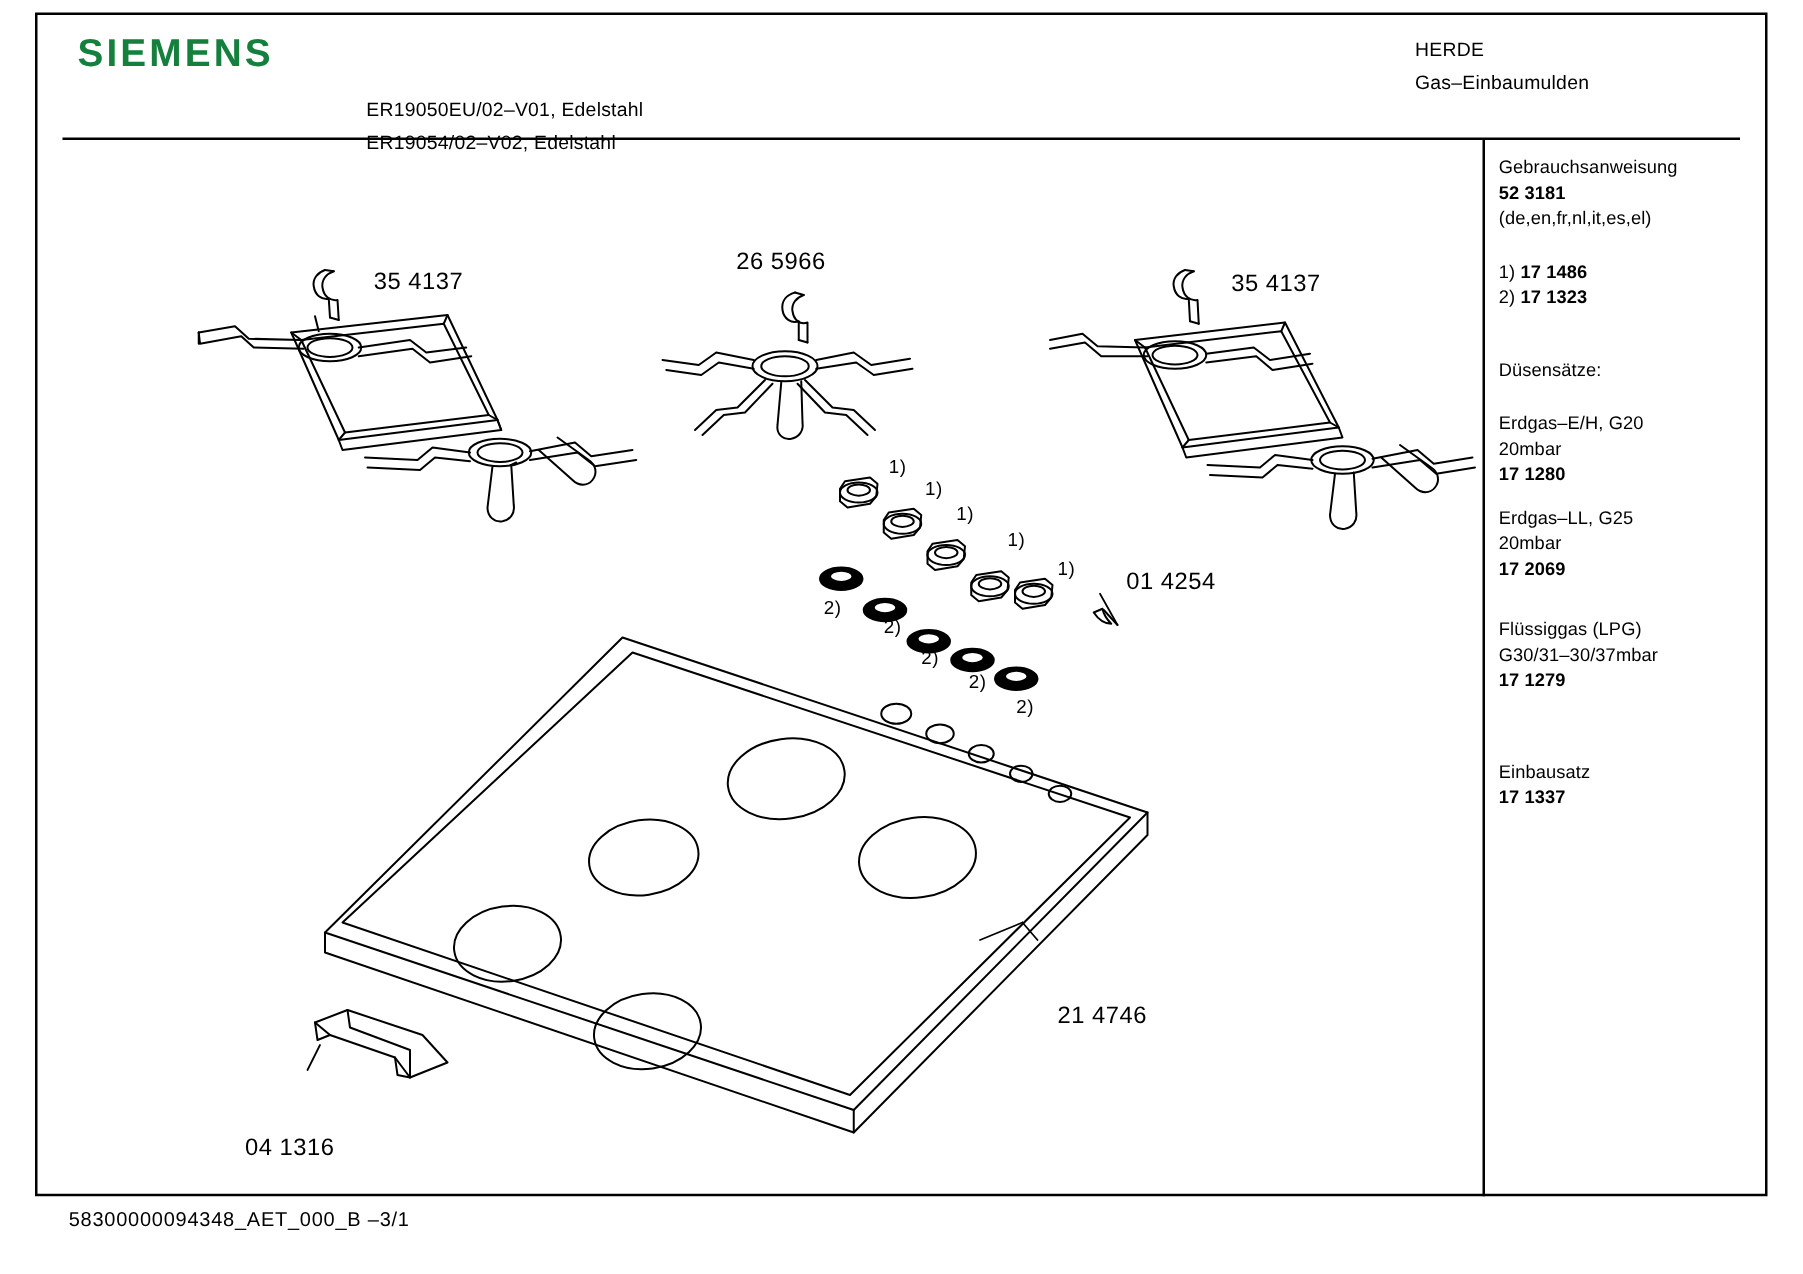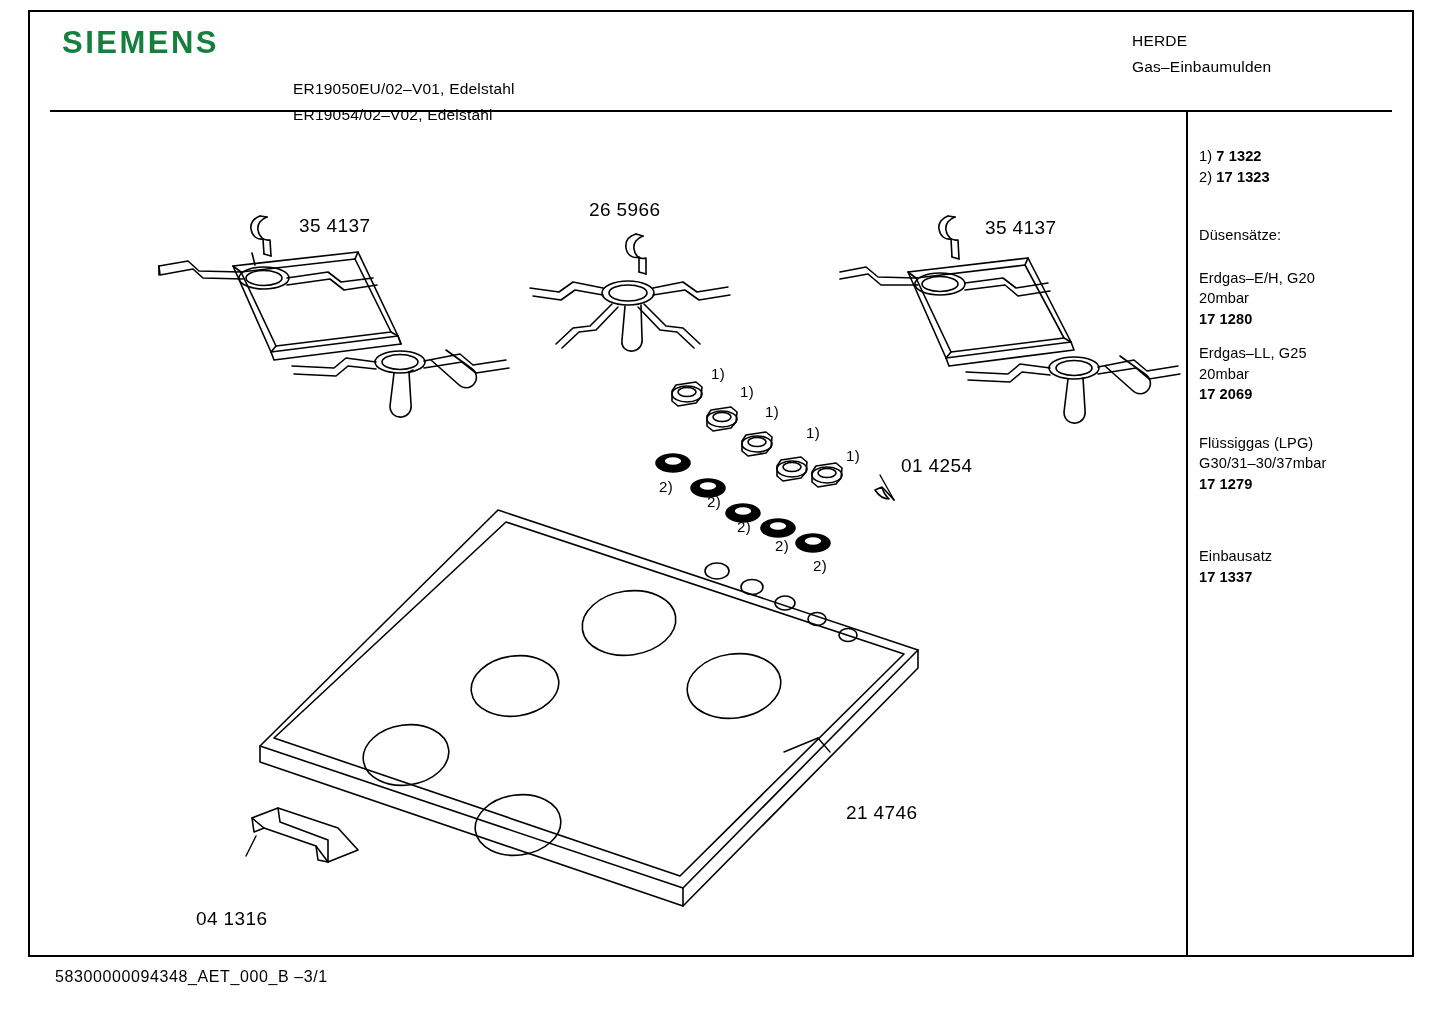--- a/index.html
+++ b/index.html
@@ -130,27 +130,32 @@
 
   <div class="category-block">
     <div>HERDE</div>
     <div>Gas–Einbaumulden</div>
   </div>
 
   <div class="header-rule"></div>
   <div class="col-divider"></div>
 
   <div class="info-col">
+    <div class="grp">
+      <div>Gebrauchsanweisung</div>
+      <div class="bold">52 3181</div>
+      <div>(de,en,fr,nl,it,es,el)</div>
+    </div>
 
     <div class="spacer-m"></div>
 
     <div class="grp">
       <div class="nums-line">
         <span>1)</span>
-        <span class="b">7 1322</span>
+        <span class="b">17 1486</span>
       </div>
       <div class="nums-line">
         <span>2)</span>
         <span class="b">17 1323</span>
       </div>
     </div>
 
     <div class="spacer-l"></div>
 
     <div class="grp">Düsensätze:</div>

